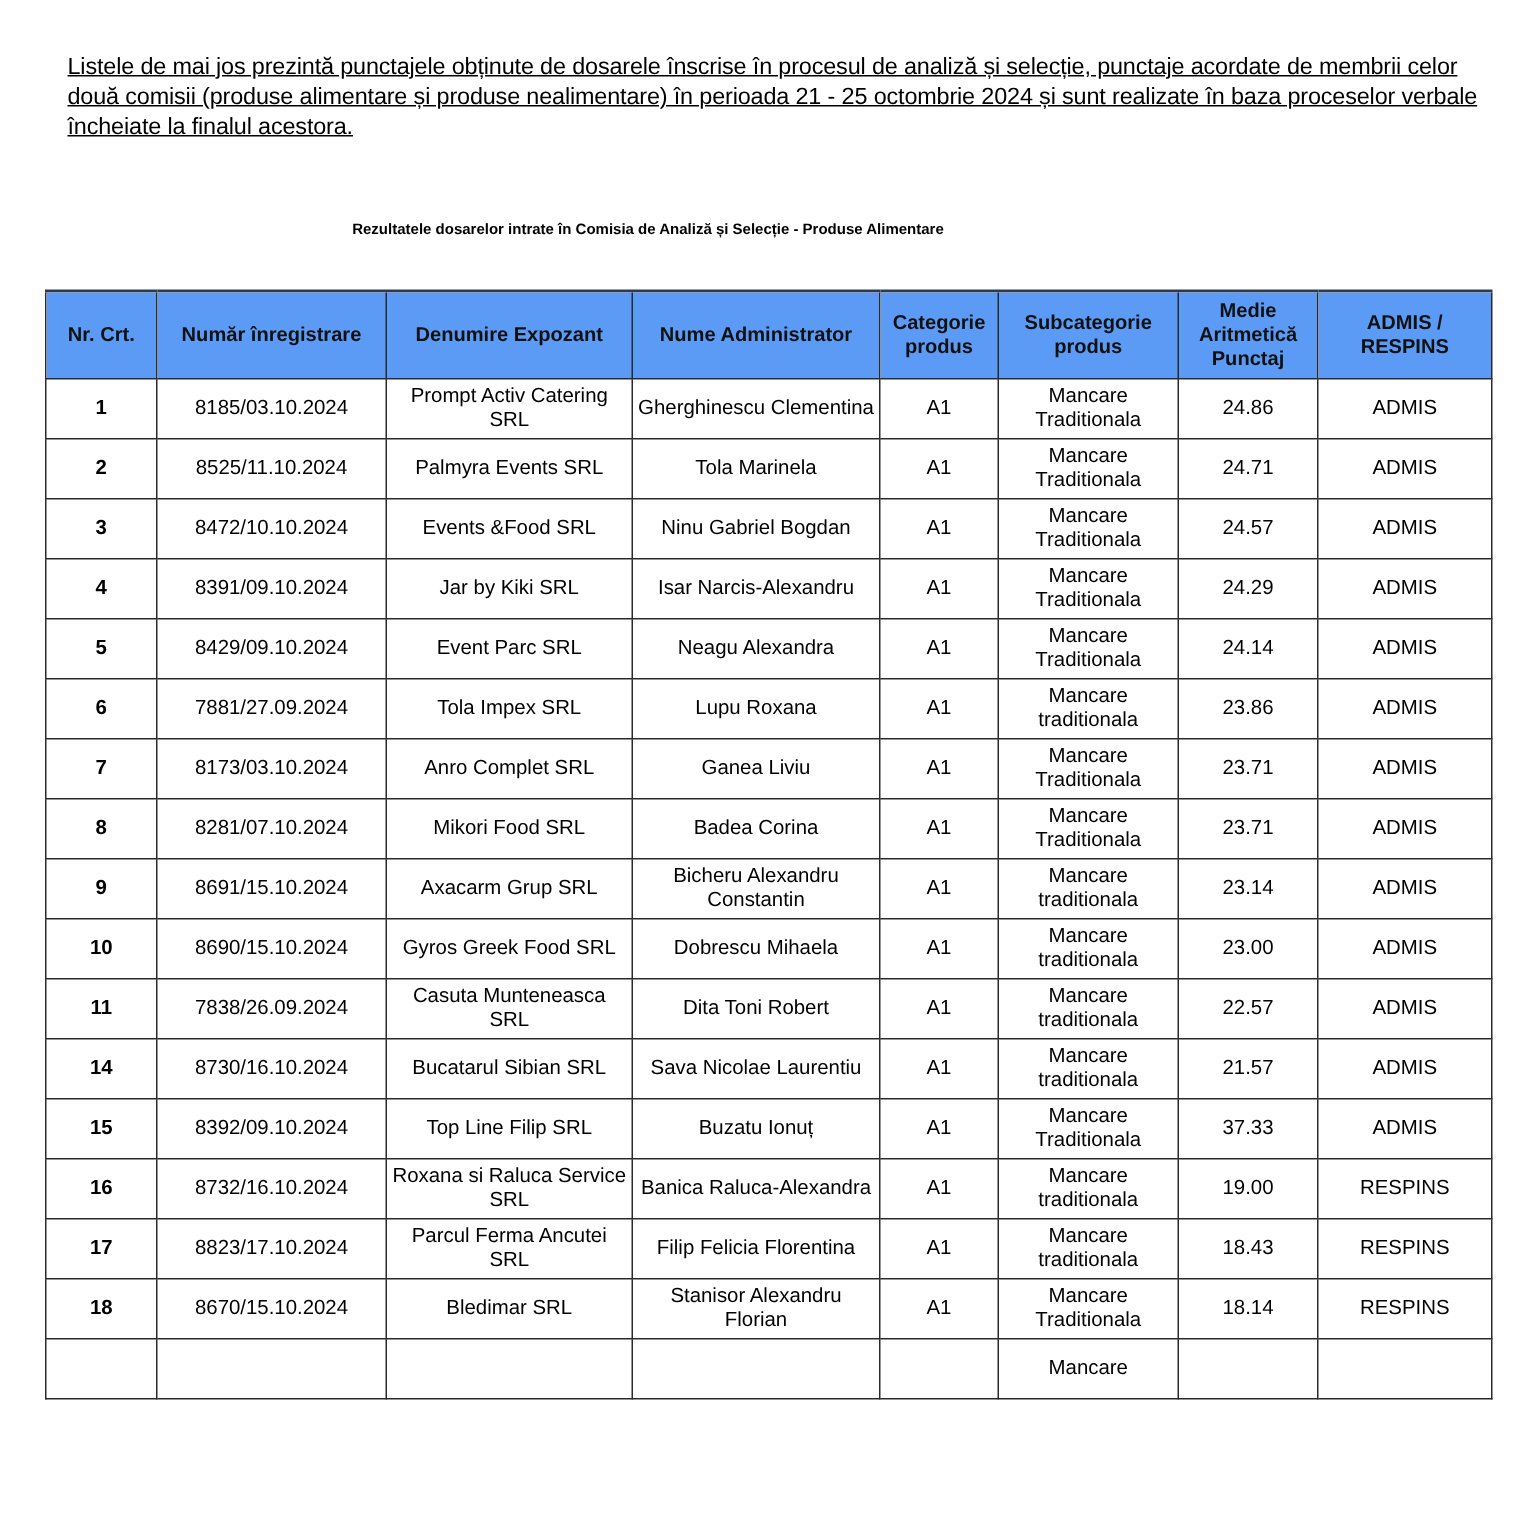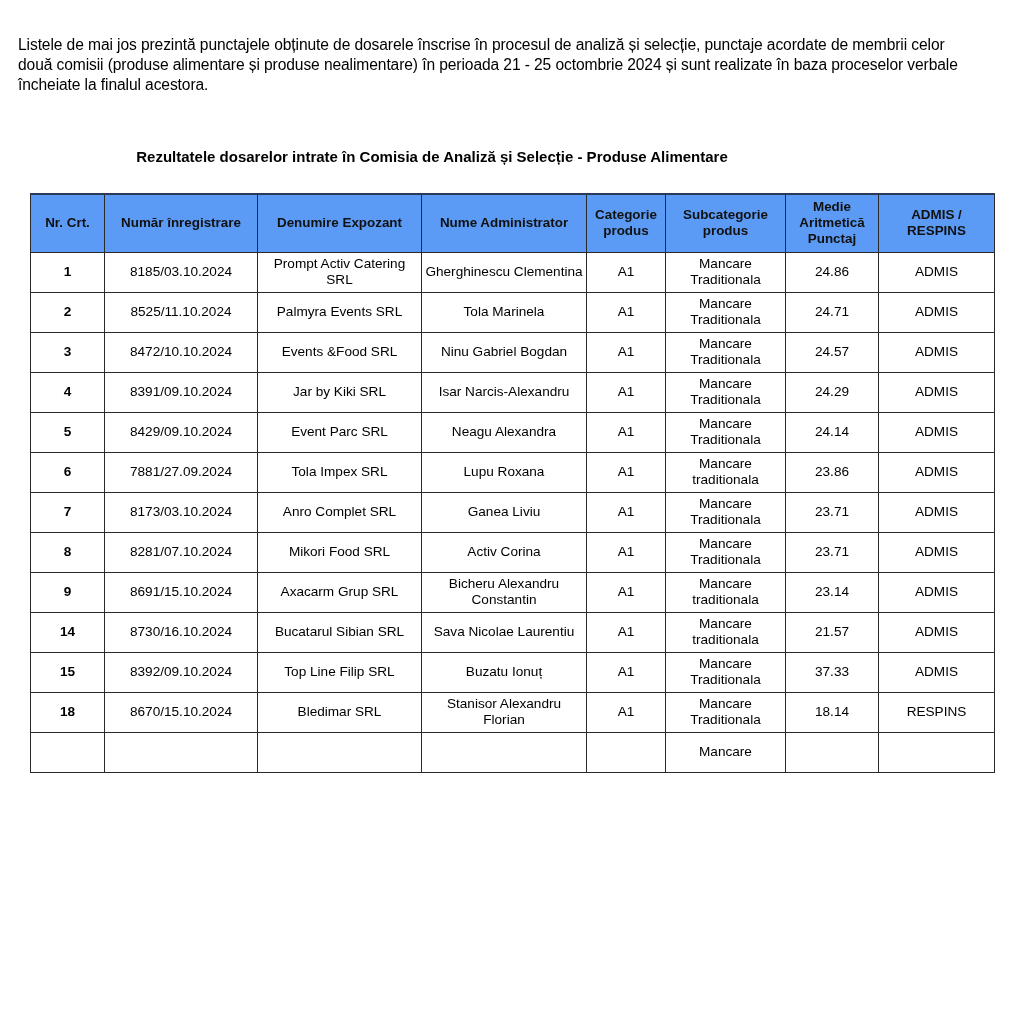--- a/index.html
+++ b/index.html
@@ -1,21 +1,21 @@
 <!DOCTYPE html>
 <html><head>
   <meta charset="utf-8">
   <style>
     html, body { margin: 0; padding: 0; background: #ffffff; }
     body { width: 1024px; height: 1024px; overflow: hidden; position: relative;
            font-family: "Liberation Sans", sans-serif; color: #000; }
-    .intro { position: absolute; left: 18px; top: 35px; width: 960px;
-             font-size: 15.6px; line-height: 20px; letter-spacing: -0.1px; }
+    .intro { position: absolute; left: 45px; top: 35px; width: 960px;
+             font-size: 15.6px; line-height: 20px; letter-spacing: -0.1px; text-decoration: underline; }
     .table-title { position: absolute; left: 0; width: 864px; top: 148px; text-align: center;
-                   font-weight: bold; font-size: 15px; }
+                   font-weight: bold; font-size: 10px; }
     table { position: absolute; left: 30px; top: 193px; border-collapse: collapse;
             table-layout: fixed; width: 964px; }
     th, td { border: 1.5px solid #2a2a2a; text-align: center; vertical-align: middle;
              padding: 0 3px; font-size: 13.6px; line-height: 16px; overflow: hidden; }
     thead tr { height: 58px; }
     th { background: #5b9bf5; font-weight: bold; font-size: 13.4px; color: #111; }
     thead tr th { border-top: 2px solid #2b3a55; }
     tbody tr { height: 40px; }
     td.nr { font-weight: bold; }
   </style>
@@ -116,57 +116,97 @@
         <td>Ganea Liviu</td>
         <td>A1</td>
         <td>Mancare Traditionala</td>
         <td>23.71</td>
         <td>ADMIS</td>
       </tr>
       <tr>
         <td class="nr">8</td>
         <td>8281/07.10.2024</td>
         <td>Mikori Food SRL</td>
-        <td>Activ Corina</td>
+        <td>Badea Corina</td>
         <td>A1</td>
         <td>Mancare Traditionala</td>
         <td>23.71</td>
         <td>ADMIS</td>
       </tr>
       <tr>
         <td class="nr">9</td>
         <td>8691/15.10.2024</td>
         <td>Axacarm Grup SRL</td>
         <td>Bicheru Alexandru Constantin</td>
         <td>A1</td>
         <td>Mancare traditionala</td>
         <td>23.14</td>
         <td>ADMIS</td>
       </tr>
       <tr>
+        <td class="nr">10</td>
+        <td>8690/15.10.2024</td>
+        <td>Gyros Greek Food SRL</td>
+        <td>Dobrescu Mihaela</td>
+        <td>A1</td>
+        <td>Mancare traditionala</td>
+        <td>23.00</td>
+        <td>ADMIS</td>
+      </tr>
+      <tr>
+        <td class="nr">11</td>
+        <td>7838/26.09.2024</td>
+        <td>Casuta Munteneasca SRL</td>
+        <td>Dita Toni Robert</td>
+        <td>A1</td>
+        <td>Mancare traditionala</td>
+        <td>22.57</td>
+        <td>ADMIS</td>
+      </tr>
+      <tr>
         <td class="nr">14</td>
         <td>8730/16.10.2024</td>
         <td>Bucatarul Sibian SRL</td>
         <td>Sava Nicolae Laurentiu</td>
         <td>A1</td>
         <td>Mancare traditionala</td>
         <td>21.57</td>
         <td>ADMIS</td>
       </tr>
       <tr>
         <td class="nr">15</td>
         <td>8392/09.10.2024</td>
         <td>Top Line Filip SRL</td>
         <td>Buzatu Ionuț</td>
         <td>A1</td>
         <td>Mancare Traditionala</td>
         <td>37.33</td>
         <td>ADMIS</td>
       </tr>
       <tr>
+        <td class="nr">16</td>
+        <td>8732/16.10.2024</td>
+        <td>Roxana si Raluca Service SRL</td>
+        <td>Banica Raluca-Alexandra</td>
+        <td>A1</td>
+        <td>Mancare traditionala</td>
+        <td>19.00</td>
+        <td>RESPINS</td>
+      </tr>
+      <tr>
+        <td class="nr">17</td>
+        <td>8823/17.10.2024</td>
+        <td>Parcul Ferma Ancutei SRL</td>
+        <td>Filip Felicia Florentina</td>
+        <td>A1</td>
+        <td>Mancare traditionala</td>
+        <td>18.43</td>
+        <td>RESPINS</td>
+      </tr>
+      <tr>
         <td class="nr">18</td>
         <td>8670/15.10.2024</td>
         <td>Bledimar SRL</td>
         <td>Stanisor Alexandru Florian</td>
         <td>A1</td>
         <td>Mancare Traditionala</td>
         <td>18.14</td>
         <td>RESPINS</td>
       </tr>
       <tr>

